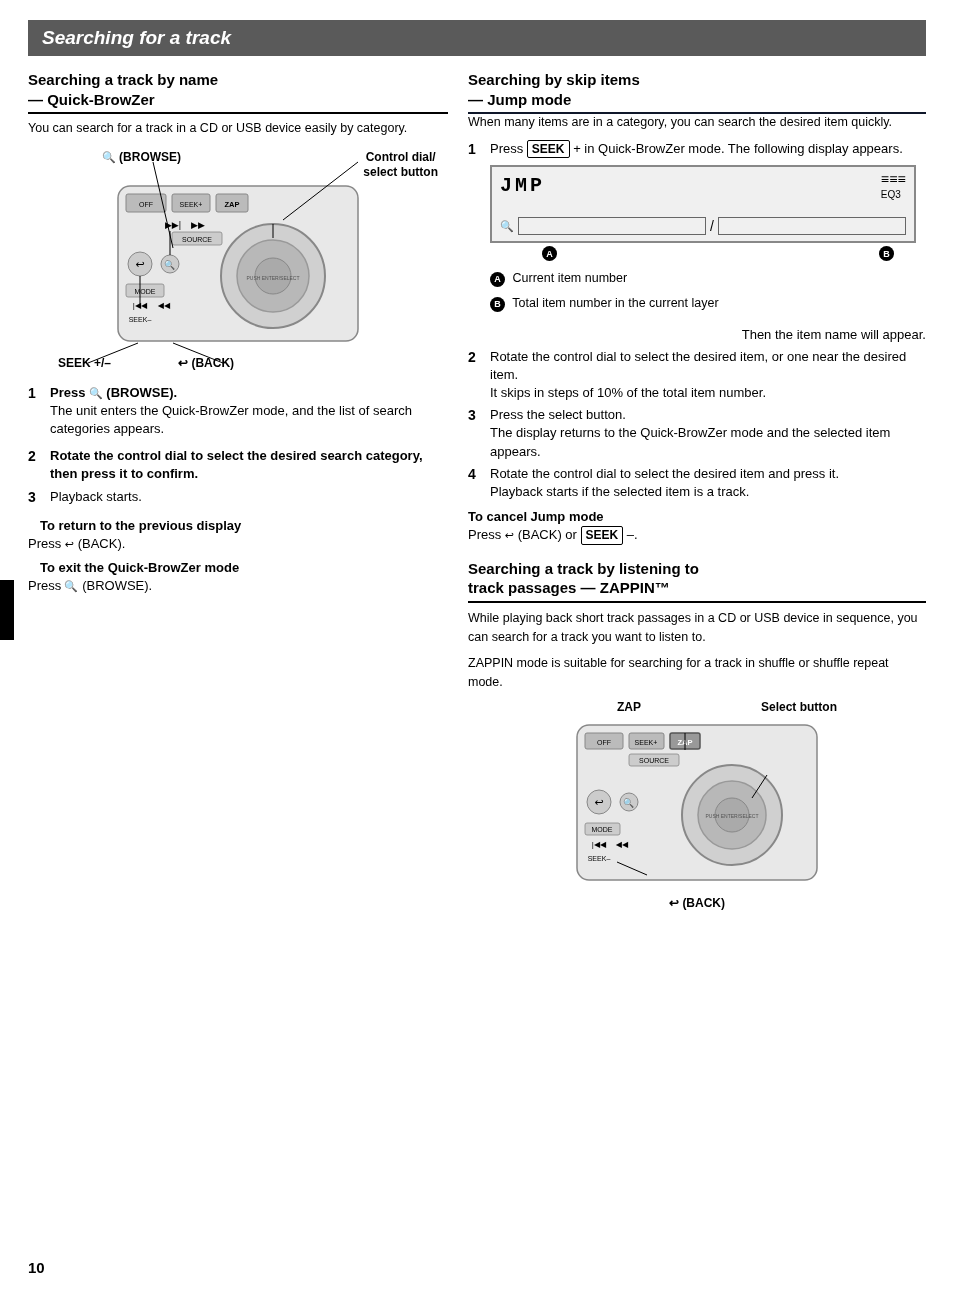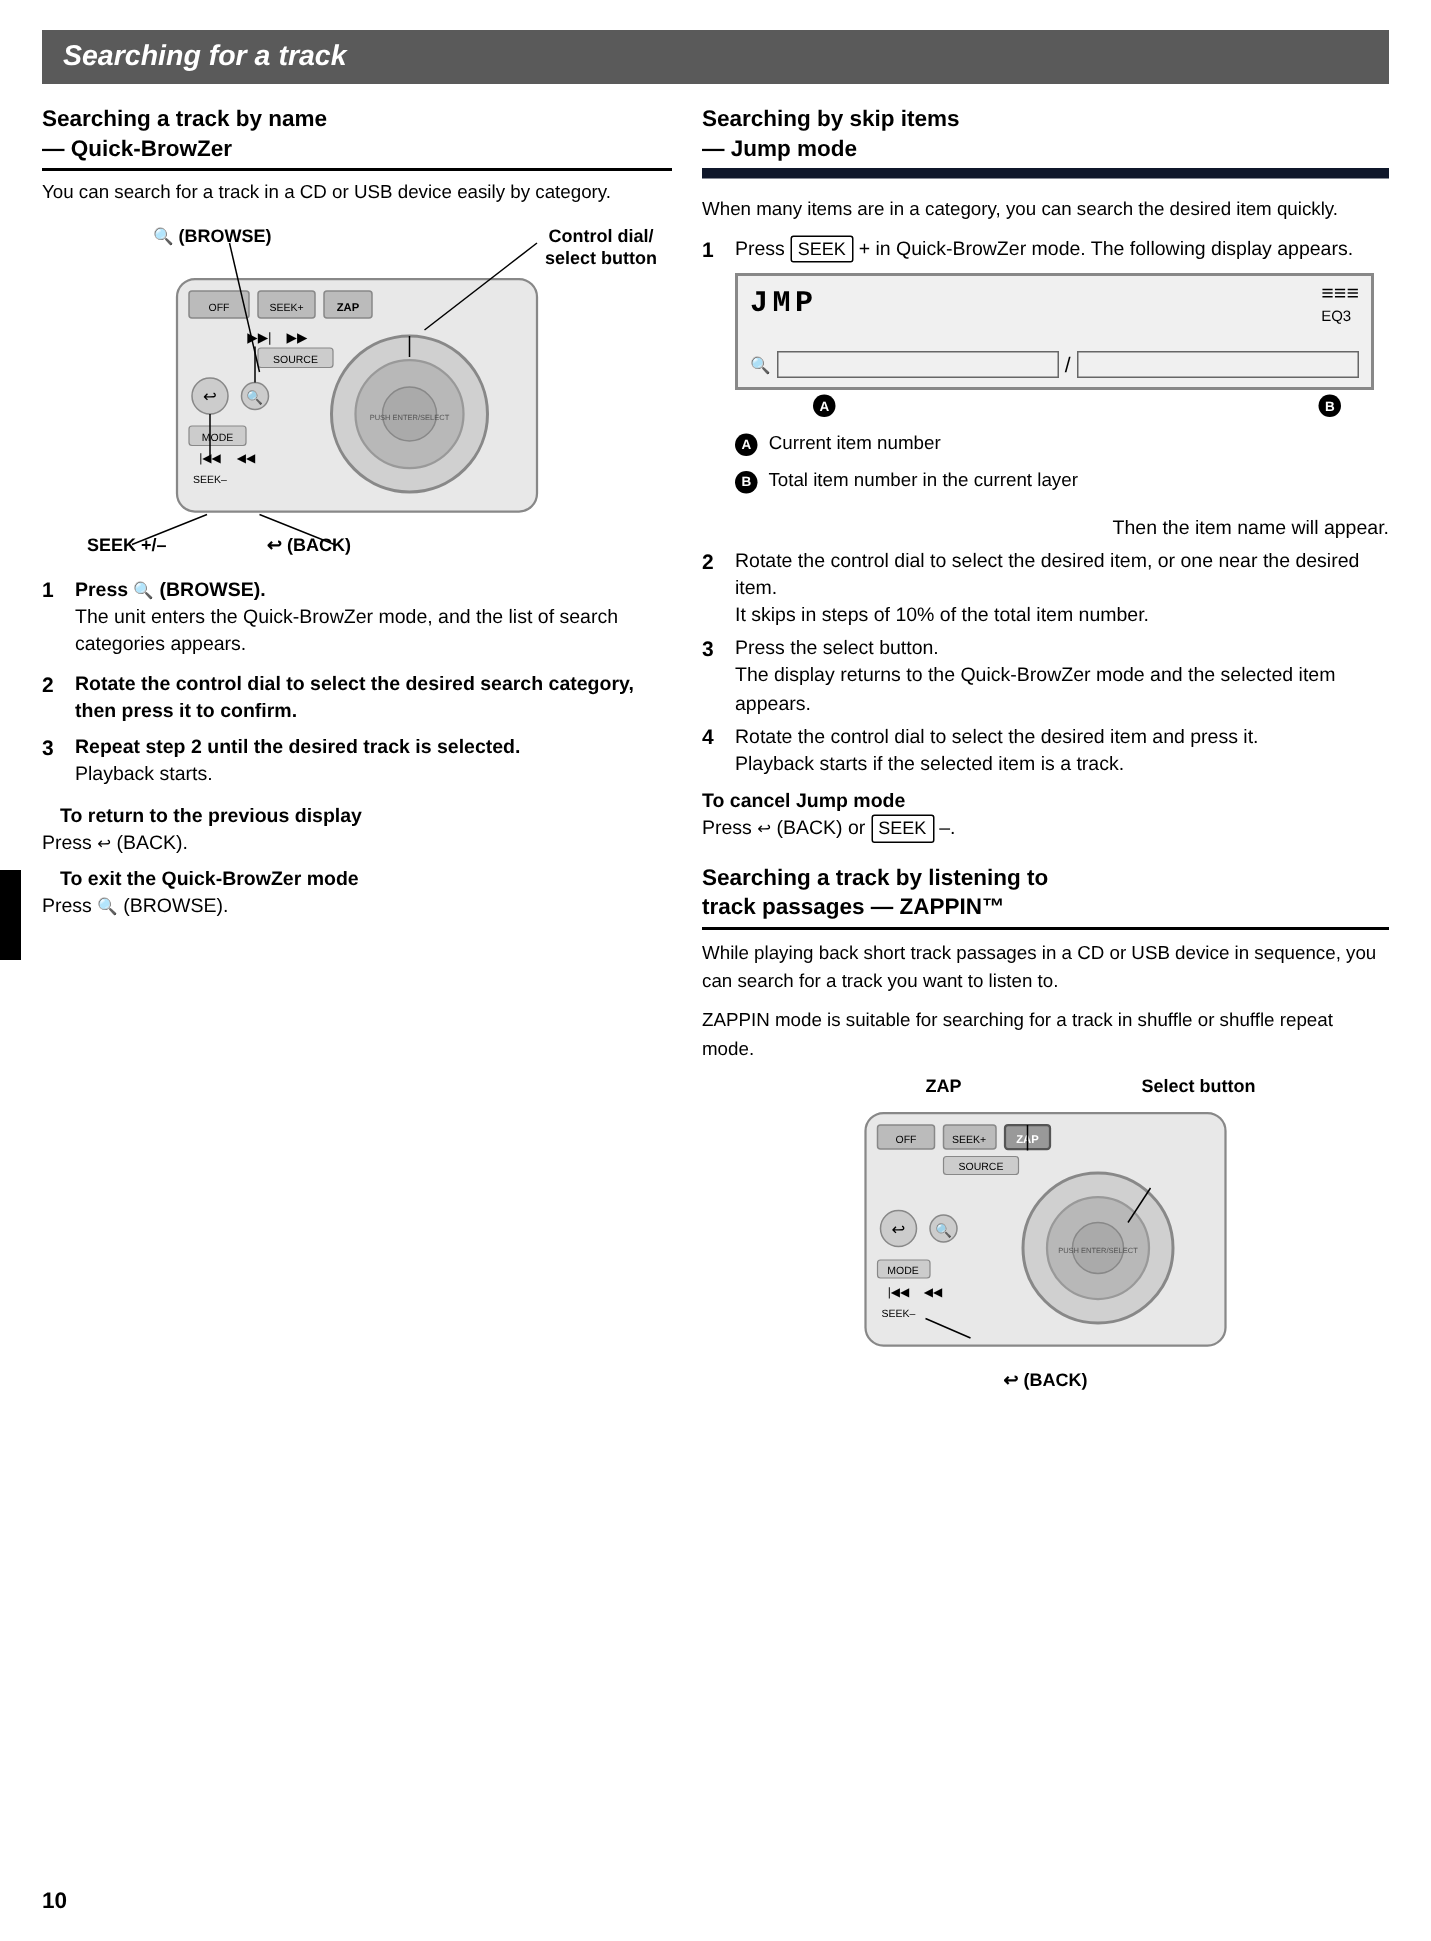--- a/index.html
+++ b/index.html
@@ -68,24 +68,24 @@
       border-bottom: 2px solid #000;
       padding-bottom: 3px;
       margin-top: 14px;
       margin-bottom: 6px;
       line-height: 1.3;
     }
 
     .section-title-right {
       font-size: 15px;
       font-weight: bold;
-      border-bottom: 7px solid #0f172a;
+      border-bottom: 2px solid #0f172a;
       padding-bottom: 3px;
       margin-top: 14px;
-      margin-bottom: 12px;
+      margin-bottom: 0;
       line-height: 1.3;
     }
 
     .intro-text {
       font-size: 12.5px;
       margin-bottom: 8px;
       line-height: 1.4;
     }
 
     
@@ -199,21 +199,21 @@
       margin-bottom: 6px;
     }
 
     
     .btn-inline {
       display: inline-block;
       border: 1.5px solid #000;
       border-radius: 2px;
       padding: 0 4px;
       font-size: 12px;
-      font-weight: normal;
+      font-weight: bold;
       font-family: Arial, sans-serif;
     }
 
     
     .cancel-heading {
       font-weight: bold;
       font-size: 13px;
       margin-top: 8px;
       margin-bottom: 2px;
     }
@@ -339,23 +339,20 @@
       <div class="step">
         <span class="step-num">2</span>
         <div class="step-text">
           <strong>Rotate the control dial to select the desired search category, then press it to confirm.</strong>
         </div>
       </div>
 
       <div class="step">
         <span class="step-num">3</span>
         <div>
-          <div class="step-text">
-            <strong>Repeat step 2 until the desired track is selected.</strong>
-          </div>
           <div class="step-sub" style="margin-left:0;">Playback starts.</div>
         </div>
       </div>
 
     </div>
 
     <div class="sub-heading">To return to the previous display</div>
     <div class="sub-text">Press <span style="font-size:11px;">↩</span> (BACK).</div>
 
     <div class="sub-heading">To exit the Quick-BrowZer mode</div>

